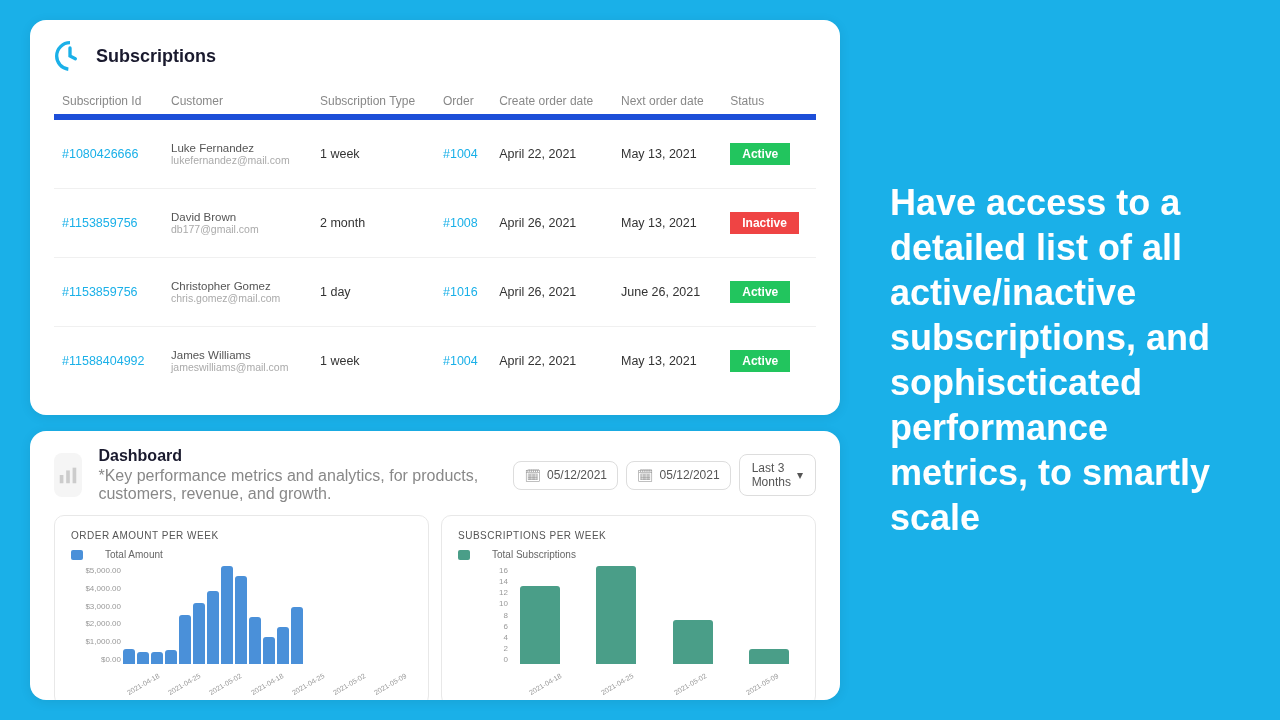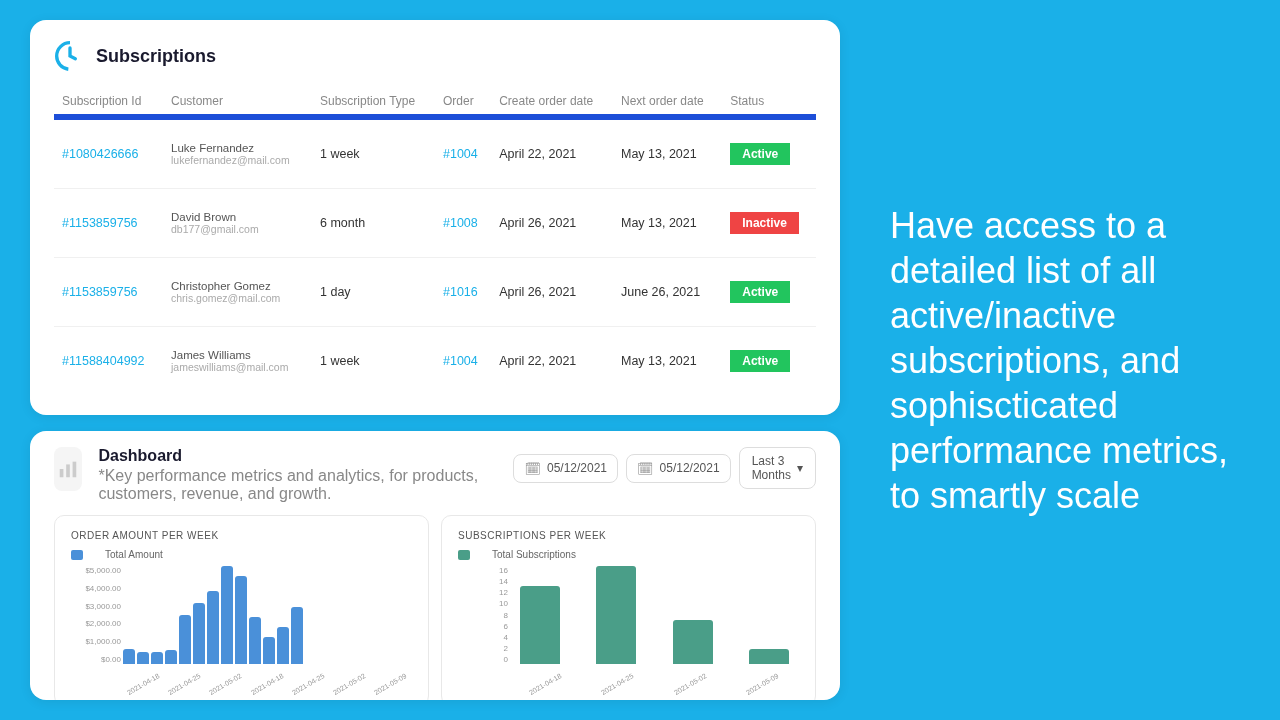--- a/index.html
+++ b/index.html
@@ -23,21 +23,21 @@
     }
     .right-panel {
       flex: 1;
       padding: 20px 30px;
       display: flex;
       align-items: center;
     }
     .right-text {
       color: white;
       font-size: 36px;
-      font-weight: 400;
+      font-weight: 700;
       line-height: 1.25;
     }
 
     
     .card {
       background: white;
       border-radius: 16px;
       padding: 20px 24px;
       box-shadow: 0 2px 12px rgba(0,0,0,0.08);
     }
@@ -266,21 +266,21 @@
       <td>April 22, 2021</td>
       <td>May 13, 2021</td>
       <td><span class="badge badge-active">Active</span></td>
     </tr>
           <tr>
       <td><a class="link-blue" href="#">#1153859756</a></td>
       <td>
         <div class="customer-name">David Brown</div>
         <div class="customer-email">db177@gmail.com</div>
       </td>
-      <td>6 month</td>
+      <td>2 month</td>
       <td><a class="link-blue" href="#">#1008</a></td>
       <td>April 26, 2021</td>
       <td>May 13, 2021</td>
       <td><span class="badge badge-inactive">Inactive</span></td>
     </tr>
           <tr>
       <td><a class="link-blue" href="#">#1153859756</a></td>
       <td>
         <div class="customer-name">Christopher Gomez</div>
         <div class="customer-email">chris.gomez@mail.com</div>
@@ -301,21 +301,21 @@
       <td><a class="link-blue" href="#">#1004</a></td>
       <td>April 22, 2021</td>
       <td>May 13, 2021</td>
       <td><span class="badge badge-active">Active</span></td>
     </tr>
         </tbody>
     </table>
   </div>
 
   <div class="dashboard-card card">
-    <div style="display:flex;align-items:flex-start;gap:16px;">
+    <div style="display:flex;align-items:center;gap:16px;">
       <div class="dashboard-icon">
         <svg width="22" height="22" viewBox="0 0 24 24" fill="none">
           <rect x="3" y="12" width="4" height="9" fill="#ccc"></rect>
           <rect x="10" y="7" width="4" height="14" fill="#ccc"></rect>
           <rect x="17" y="4" width="4" height="17" fill="#ccc"></rect>
         </svg>
       </div>
       <div>
         <div class="dashboard-title">Dashboard</div>
         <div class="dashboard-subtitle">*Key performance metrics and analytics, for products, customers, revenue, and growth.</div>

